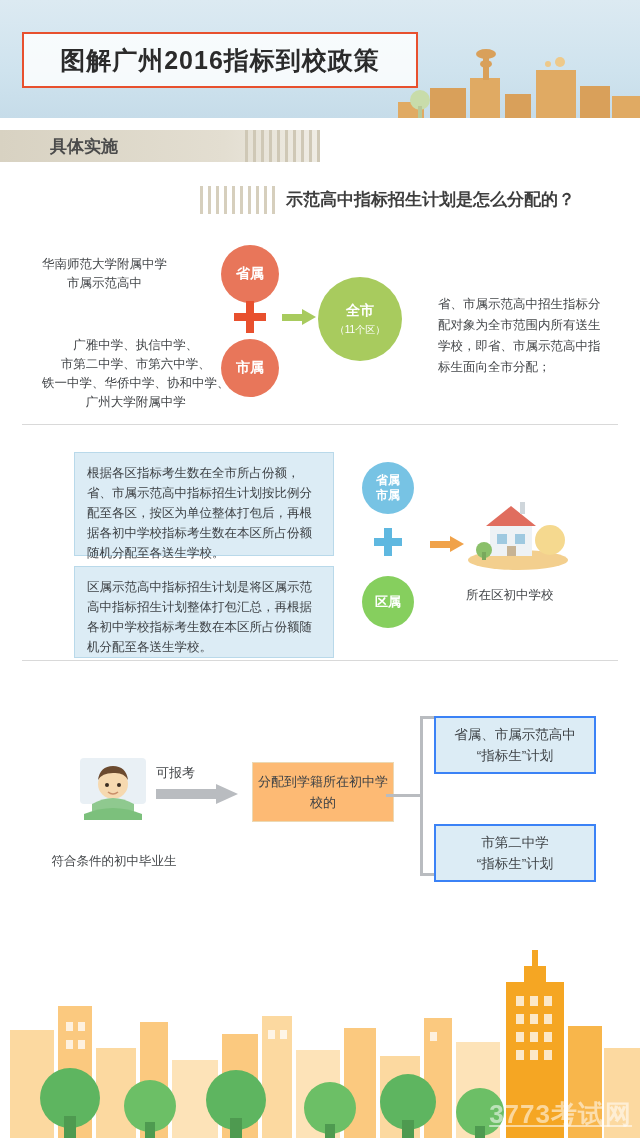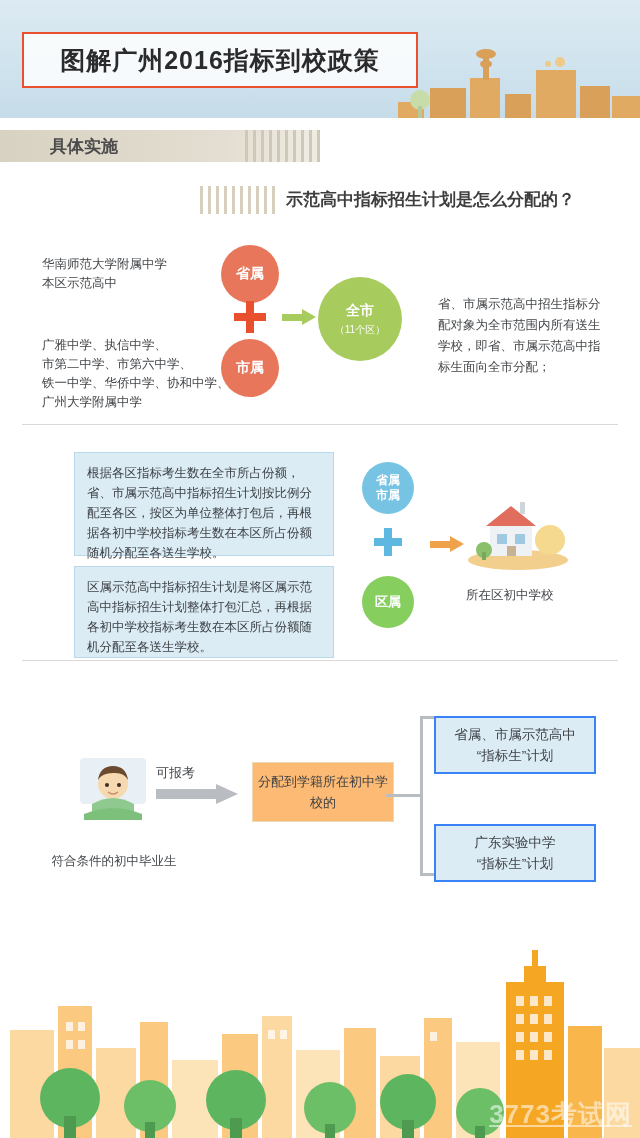--- a/index.html
+++ b/index.html
@@ -89,20 +89,21 @@
   .question-text {
     position: absolute;
     left: 86px; top: 2px;
     font-size: 17px;
     font-weight: bold;
     color: #3e3e3e;
     white-space: nowrap;
   }
   .schools-text {
     position: absolute;
+    text-align: center;
     font-size: 12.5px;
     color: #44474a;
     line-height: 19px;
     white-space: nowrap;
   }
   .schools-1 { left: 42px; top: 255px; }
   .schools-2 { left: 42px; top: 336px; }
 
   .circle {
     position: absolute;
@@ -416,21 +417,21 @@
   <div class="section-bar-label">具体实施</div>
 </div>
 
 <div class="question-bar">
   <div class="question-stripes"></div>
   <div class="question-text">示范高中指标招生计划是怎么分配的？</div>
 </div>
 
 <div class="schools-text schools-1">
   <div>华南师范大学附属中学</div>
-  <div>本区示范高中</div>
+  <div>市属示范高中</div>
 </div>
 
 <div class="schools-text schools-2">
   <div>广雅中学、执信中学、</div>
   <div>市第二中学、市第六中学、</div>
   <div>铁一中学、华侨中学、协和中学、</div>
   <div>广州大学附属中学</div>
 </div>
 
 <div class="circle circle-sheng">
@@ -521,21 +522,21 @@
 
 <div class="result-box result-1">
   <div>
     <div>省属、市属示范高中</div>
     <div>“指标生”计划</div>
   </div>
 </div>
 
 <div class="result-box result-2">
   <div>
-    <div>广东实验中学</div>
+    <div>市第二中学</div>
     <div>“指标生”计划</div>
   </div>
 </div>
 
 <div class="footer">
   <svg viewBox="0 0 640 208" preserveAspectRatio="none" style="width:640px;height:208px;display:block;">
     <rect x="0" y="0" width="640" height="208" fill="#ffffff"></rect>
 
     <rect x="10" y="100" width="44" height="108" fill="#fcd9a0"></rect>
     <rect x="58" y="76" width="34" height="132" fill="#fbc97f"></rect>

